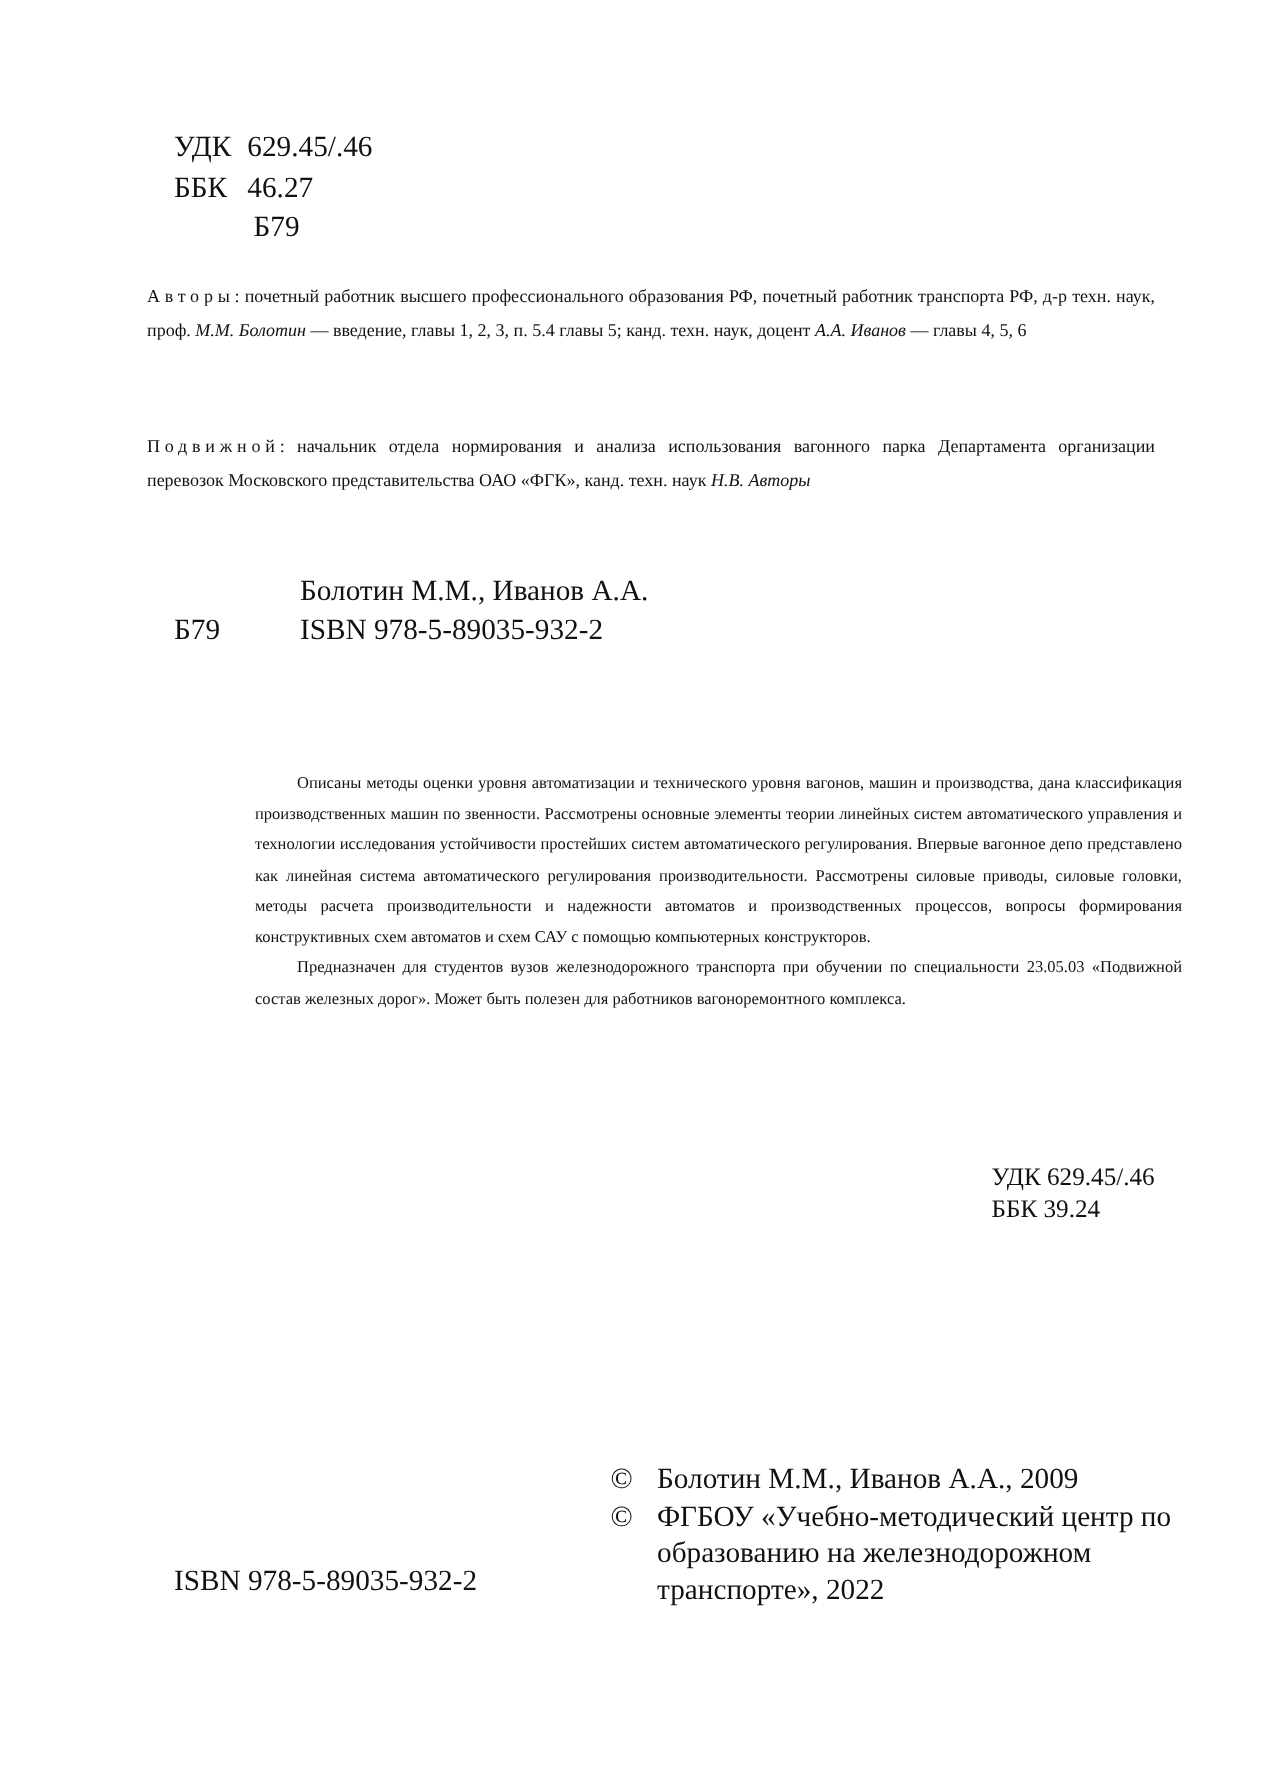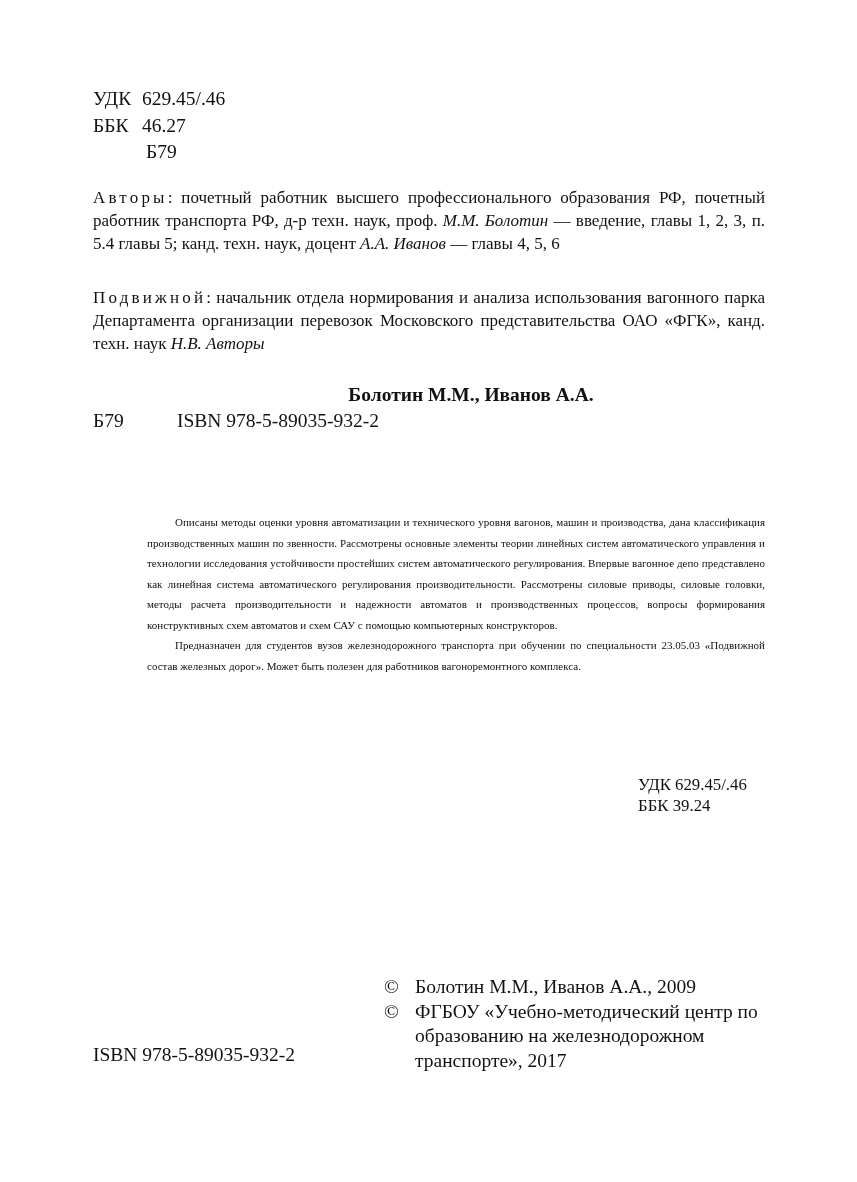--- a/index.html
+++ b/index.html
@@ -1,29 +1,29 @@
 <!DOCTYPE html>
 <html><head>
 <meta charset="utf-8">
 <style>
   html, body { margin: 0; padding: 0; background: #ffffff; }
   body {
     width: 857px; height: 1182px; position: relative; overflow: hidden;
     font-family: "Liberation Serif", "DejaVu Serif", serif; color: #111111;
   }
-  .abs { position: absolute; }
+  .abs { position: absolute; margin-left: 23px; }
   .udk-block { left: 93px; top: 86px; font-size: 19.5px; line-height: 26.5px; }
   .udk-block .row span.code { display: inline-block; width: 44px; }
   .udk-block .b79 { padding-left: 53px; }
-  .para { left: 93px; width: 672px; font-size: 17px; line-height: 23.2px; text-align: justify; }
+  .para { left: 75px; width: 672px; font-size: 12px; line-height: 23.2px; text-align: justify; }
   .sp { letter-spacing: 3.2px; }
   .authors { top: 186px; }
   .reviewer { top: 286px; }
   .cat { top: 382px; left: 93px; width: 672px; font-size: 19.5px; line-height: 26px; }
-  .cat .head { padding-left: 84px; font-weight: bold; text-align: center; }
+  .cat .head { padding-left: 84px; font-weight: normal; }
   .cat .b79label { position: absolute; left: 0; top: 26px; }
   .cat .body { padding-left: 84px; text-align: justify; }
   .cat .isbn { padding-left: 84px; }
   .annot { top: 512px; left: 147px; width: 618px; font-size: 11px; line-height: 20.5px; text-align: justify; }
   .annot p { margin: 0; text-indent: 28px; }
   .udk-right { top: 775px; left: 638px; font-size: 16.8px; line-height: 20.5px; }
   .copy { top: 975px; left: 384px; font-size: 19.5px; line-height: 24.5px; }
   .copy .item { display: flex; }
   .copy .sym { width: 31px; }
   .isbn-bottom { top: 1044px; left: 93px; font-size: 19.5px; }
@@ -68,17 +68,17 @@
   <div>ББК 39.24</div>
 </div>
 
 <div class="abs copy">
   <div class="item">
     <span class="sym">©</span>
     <span>Болотин М.М., Иванов А.А., 2009</span>
   </div>
   <div class="item">
     <span class="sym">©</span>
-    <span style="width:345px">ФГБОУ «Учебно-методический центр по образованию на железнодорожном транспорте», 2017</span>
+    <span style="width:345px">ФГБОУ «Учебно-методический центр по образованию на железнодорожном транспорте», 2022</span>
   </div>
 </div>
 
 <div class="abs isbn-bottom">ISBN 978-5-89035-932-2</div>
 
 </body></html>

